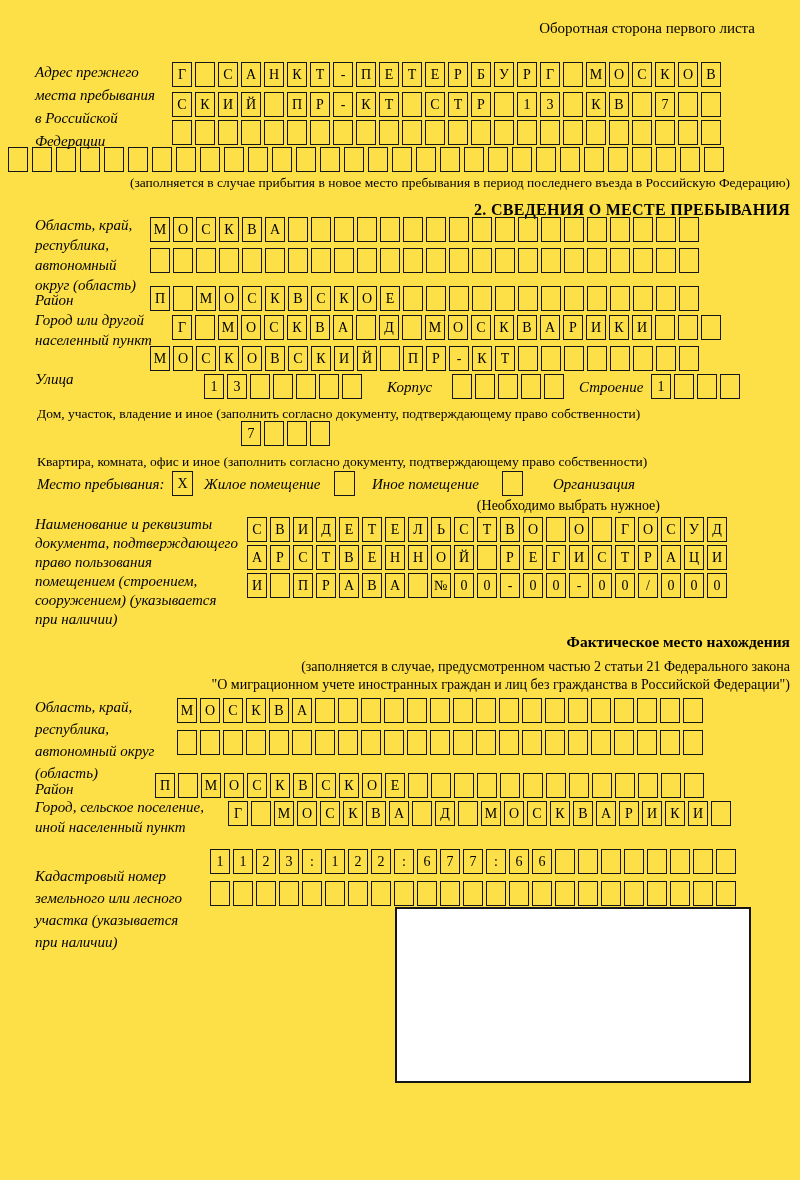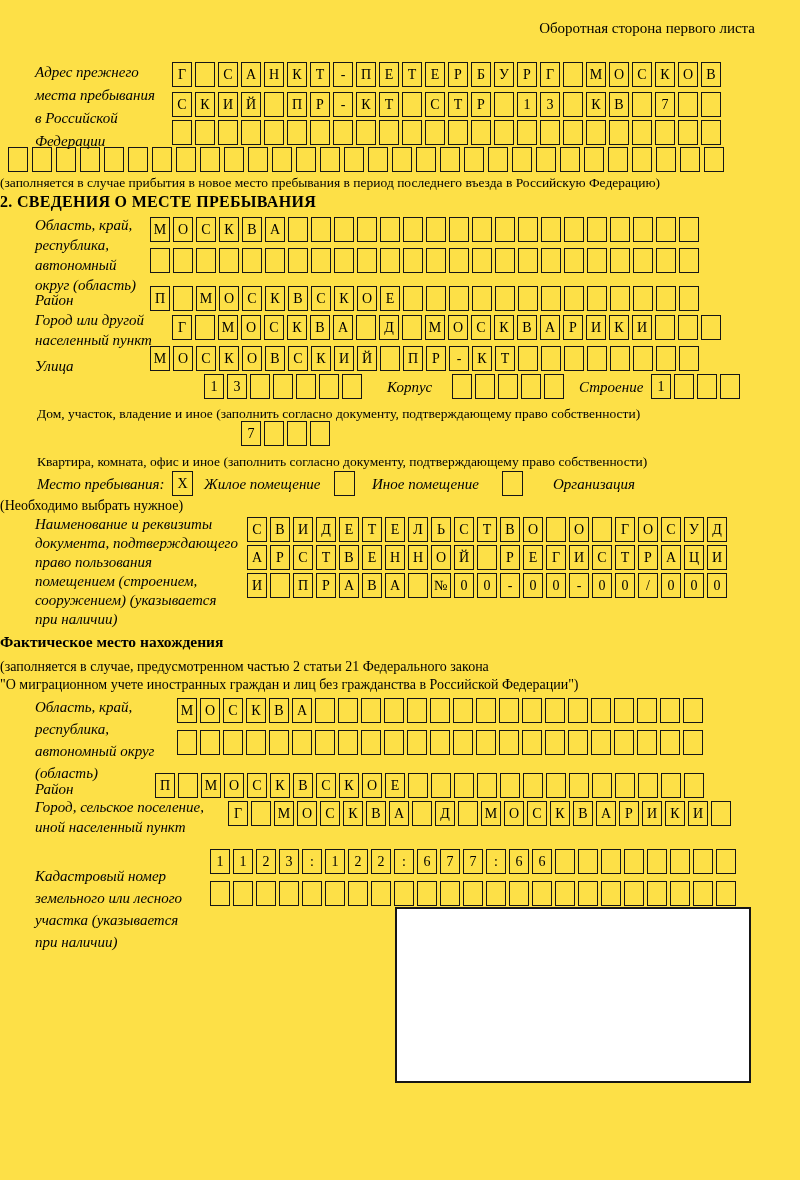--- a/index.html
+++ b/index.html
@@ -4,23 +4,23 @@
 <style>
   html,body{margin:0;padding:0;background:#fff;}
   .page{position:relative;width:800px;height:1180px;background:#fde047;overflow:hidden;
         font-family:"Liberation Serif","DejaVu Serif",serif;color:#000;}
   .abs{position:absolute;}
   .lbl{font-size:15px;line-height:22px;white-space:pre-line;font-style:italic;}
   .lh20{line-height:20px;}
   .lh19{line-height:19px;}
   .lh23{line-height:23px;}
   .cap{font-size:13.5px;line-height:17px;}
-  .center{text-align:left;}
+  .center{text-align:right;}
   .bold{font-weight:bold;}
-  .title{font-size:16px;font-weight:bold;letter-spacing:.3px;}
+  .title{font-size:16px;font-weight:bold;letter-spacing:.3px;margin-top:8px;}
   .grid{display:flex;gap:3px;}
   .gap4{gap:4px;}
   .cell{flex:0 0 auto;width:18px;height:23px;border:1.5px solid #161616;
         display:flex;align-items:center;justify-content:center;
         font-size:14px;line-height:1;}
   .chk{width:19px;height:23px;border:1.5px solid #161616;display:flex;
        align-items:center;justify-content:center;font-size:14px;}
   .bigbox{box-sizing:border-box;height:27px;border:1.8px solid #161616;
           display:flex;align-items:center;justify-content:center;font-size:15px;}
   .stamp{box-sizing:border-box;border:2px solid #161616;background:#fff;}
@@ -257,21 +257,21 @@
       <div class="cell">А</div>
       <div class="cell">Р</div>
       <div class="cell">И</div>
       <div class="cell">К</div>
       <div class="cell">И</div>
       <div class="cell"></div>
       <div class="cell"></div>
       <div class="cell"></div>
     </div>
 
-  <div class="abs lbl" style="top:355px;left:35px">Улица</div>
+  <div class="abs lbl" style="top:368px;left:35px">Улица</div>
   <div class="abs grid" style="top:346px;left:150px">
       <div class="cell">М</div>
       <div class="cell">О</div>
       <div class="cell">С</div>
       <div class="cell">К</div>
       <div class="cell">О</div>
       <div class="cell">В</div>
       <div class="cell">С</div>
       <div class="cell">К</div>
       <div class="cell">И</div>

